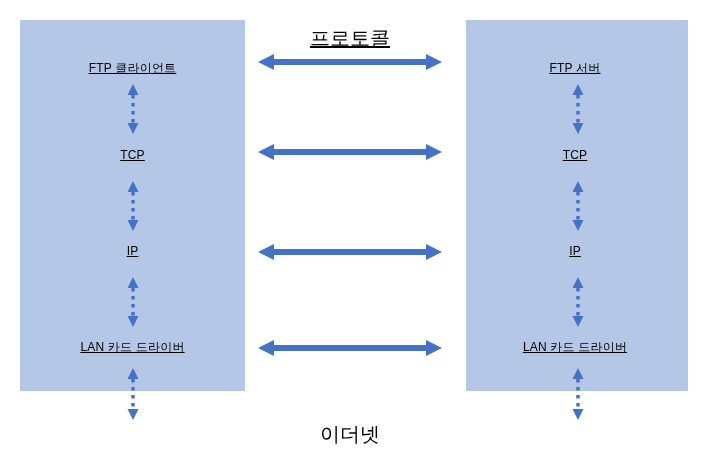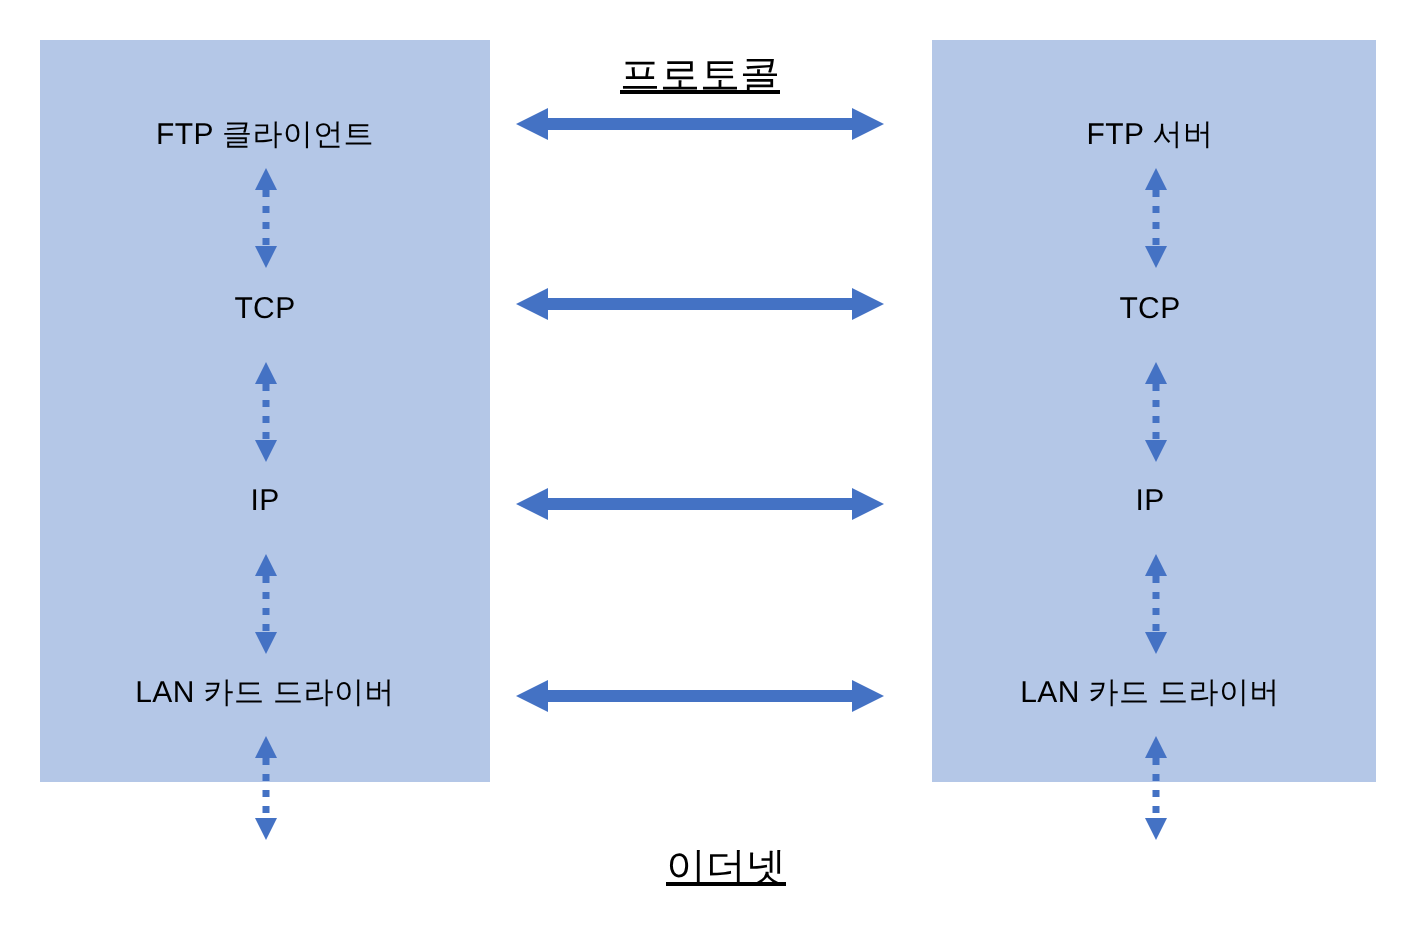--- a/index.html
+++ b/index.html
@@ -21,24 +21,25 @@
     position: absolute;
     background: #b4c7e7;
   }
   #host-left  { left: 20px;  top: 20px; width: 225px; height: 371px; }
   #host-right { left: 466px; top: 20px; width: 222px; height: 371px; }
 
   .layer-label {
     position: absolute;
     text-align: center;
     color: #000000;
-    font-size: 15px;
+    font-size: 12px;
     line-height: 24px;
     white-space: nowrap;
     letter-spacing: 0.2px;
+    text-decoration: underline;
   }
   .layer-label.left  { left: 20px;  width: 225px; }
   .layer-label.right { left: 445px; width: 260px; }
 
   .mid-label {
     position: absolute;
     text-align: center;
     color: #000000;
     font-size: 20px;
     line-height: 20px;
@@ -156,15 +157,15 @@
     </svg>
   </div>
   <div class="harrow" style="left:258px; top:335px; width:184px;">
     <svg width="184" height="26" viewBox="0 0 184 26">
       <path d="M0 13 L16 5 L16 21 Z" fill="#4472C4"></path>
       <path d="M184 13 L168 5 L168 21 Z" fill="#4472C4"></path>
       <rect x="15" y="10" width="154" height="6" fill="#4472C4"></rect>
     </svg>
   </div>
 
-  <div class="mid-label" style="left:273px; top:424px; width:180px;text-decoration:underline;">이더넷</div>
+  <div class="mid-label" style="left:260px; top:424px; width:180px;">이더넷</div>
 
 </div>
 
 </body></html>

